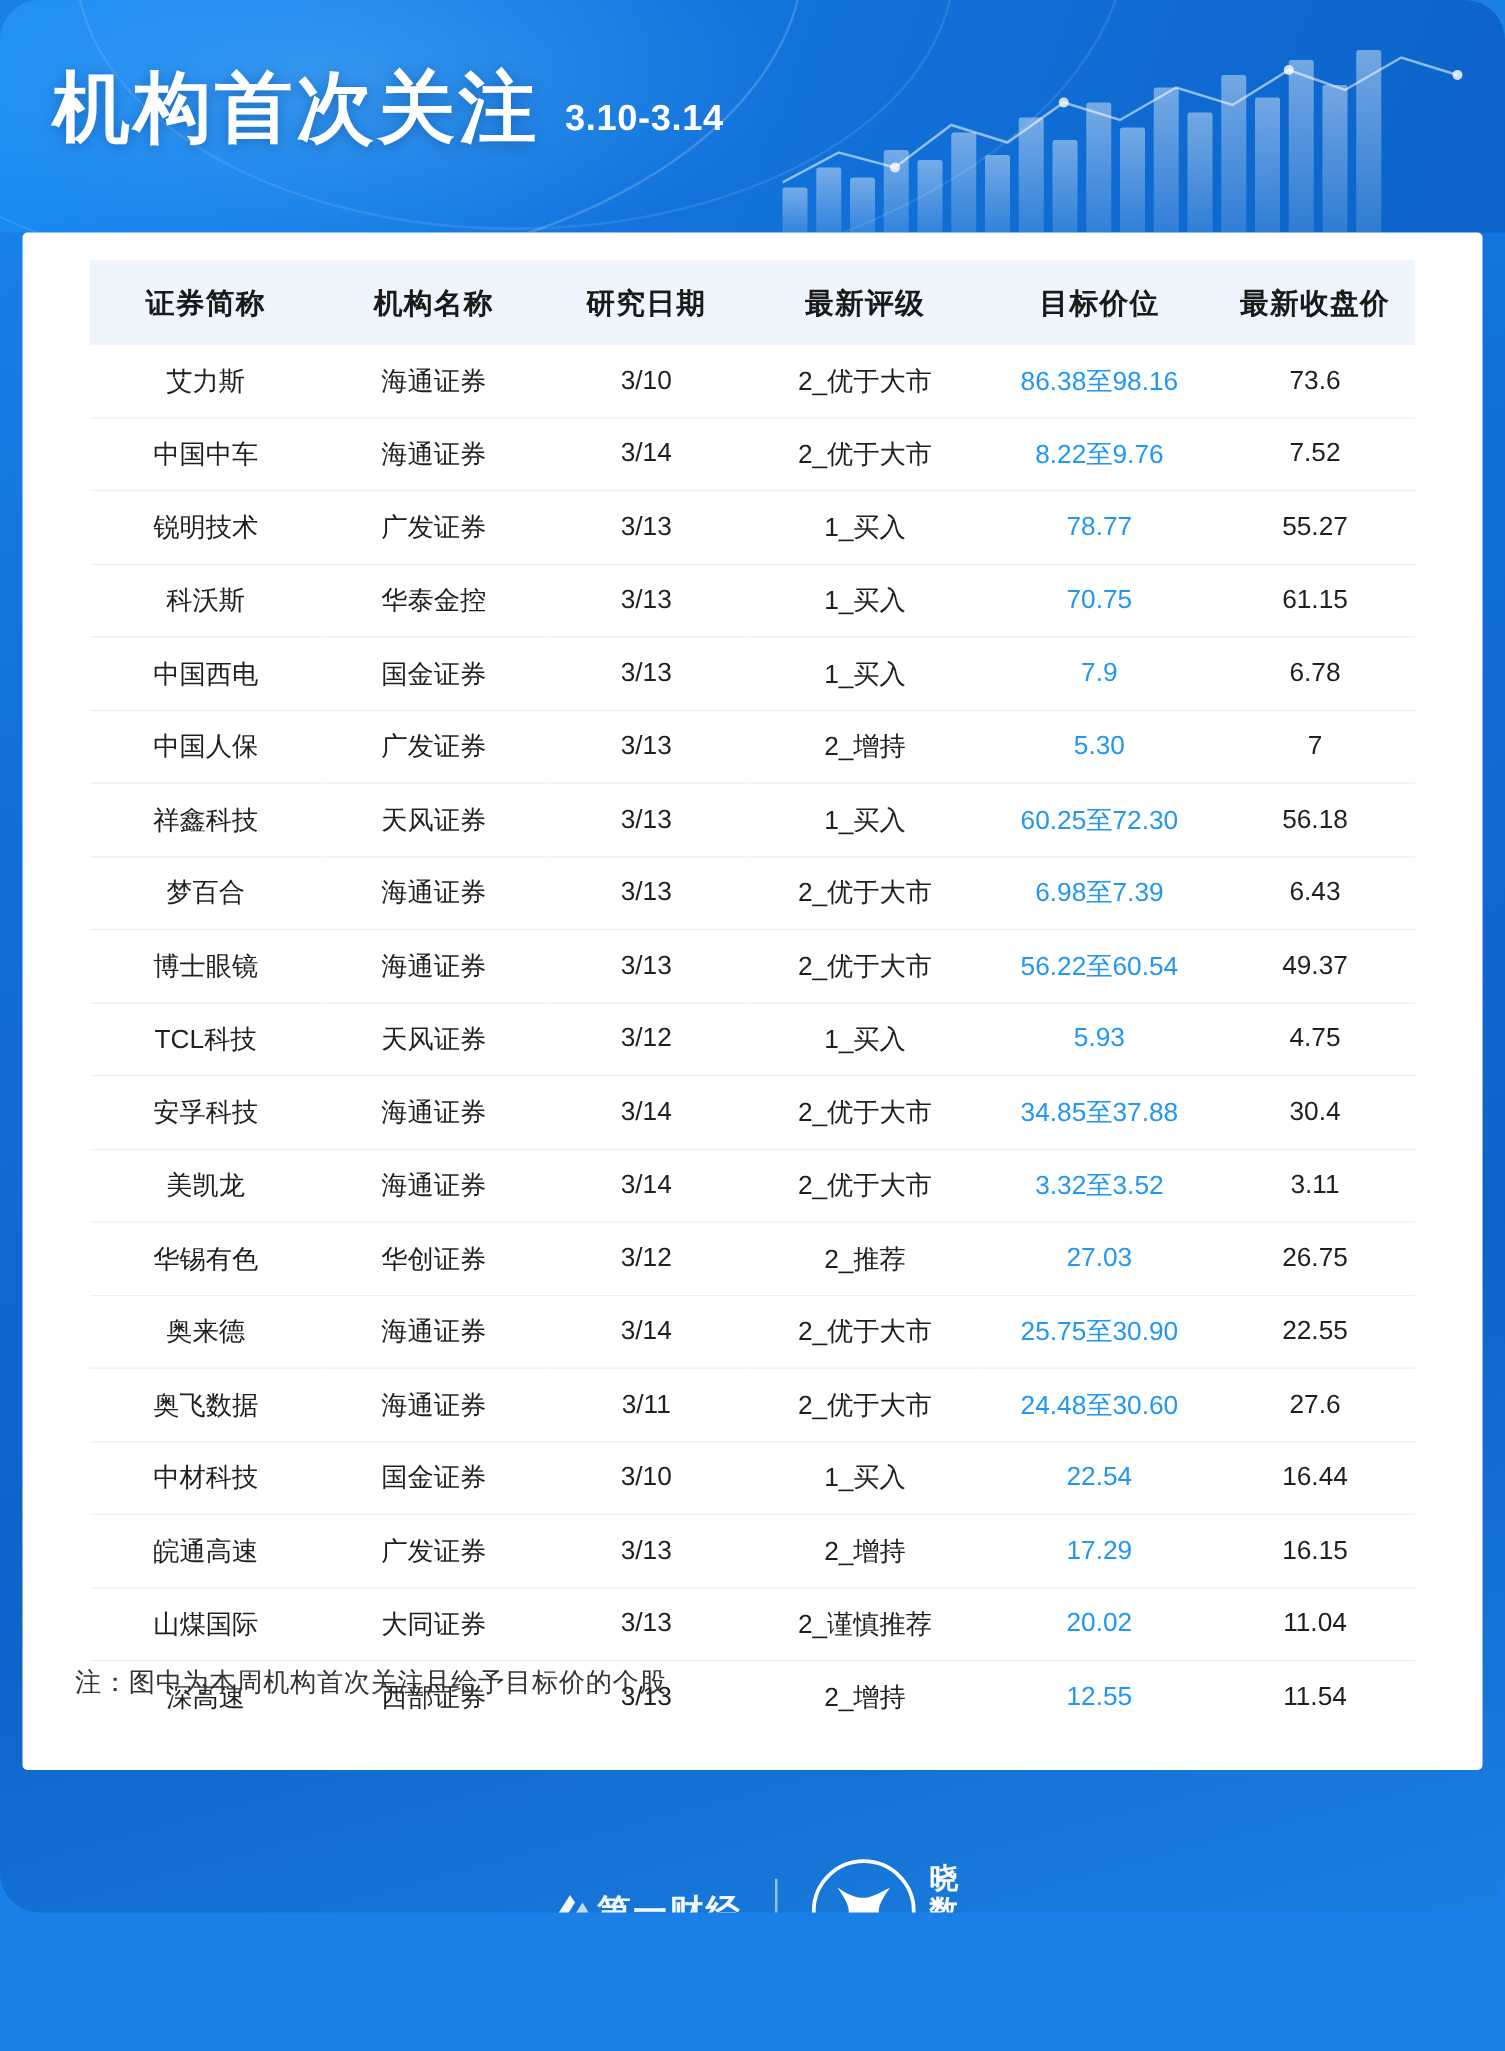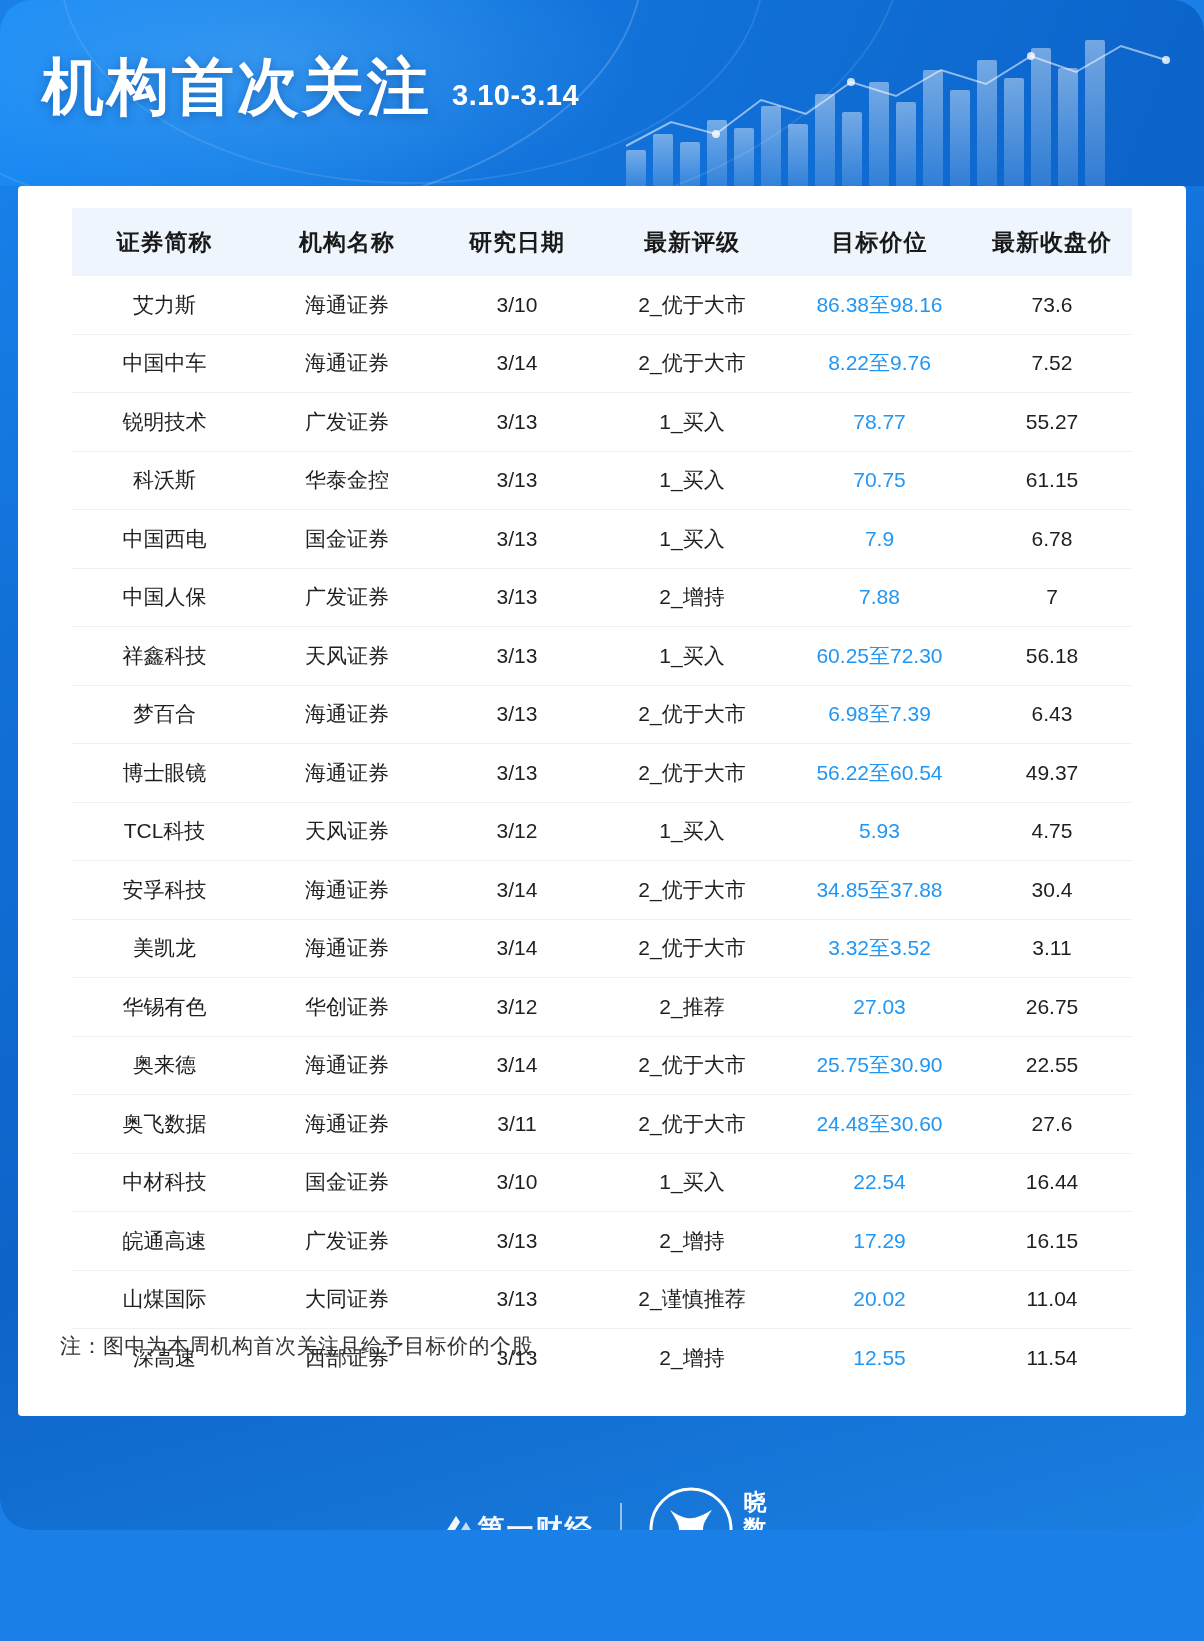--- a/index.html
+++ b/index.html
@@ -290,21 +290,21 @@
           <td>3/13</td>
           <td>1_买入</td>
           <td class="price">7.9</td>
           <td>6.78</td>
         </tr>
         <tr>
           <td>中国人保</td>
           <td>广发证券</td>
           <td>3/13</td>
           <td>2_增持</td>
-          <td class="price">7.88</td>
+          <td class="price">5.30</td>
           <td>7</td>
         </tr>
         <tr>
           <td>祥鑫科技</td>
           <td>天风证券</td>
           <td>3/13</td>
           <td>1_买入</td>
           <td class="price">60.25至72.30</td>
           <td>56.18</td>
         </tr>

